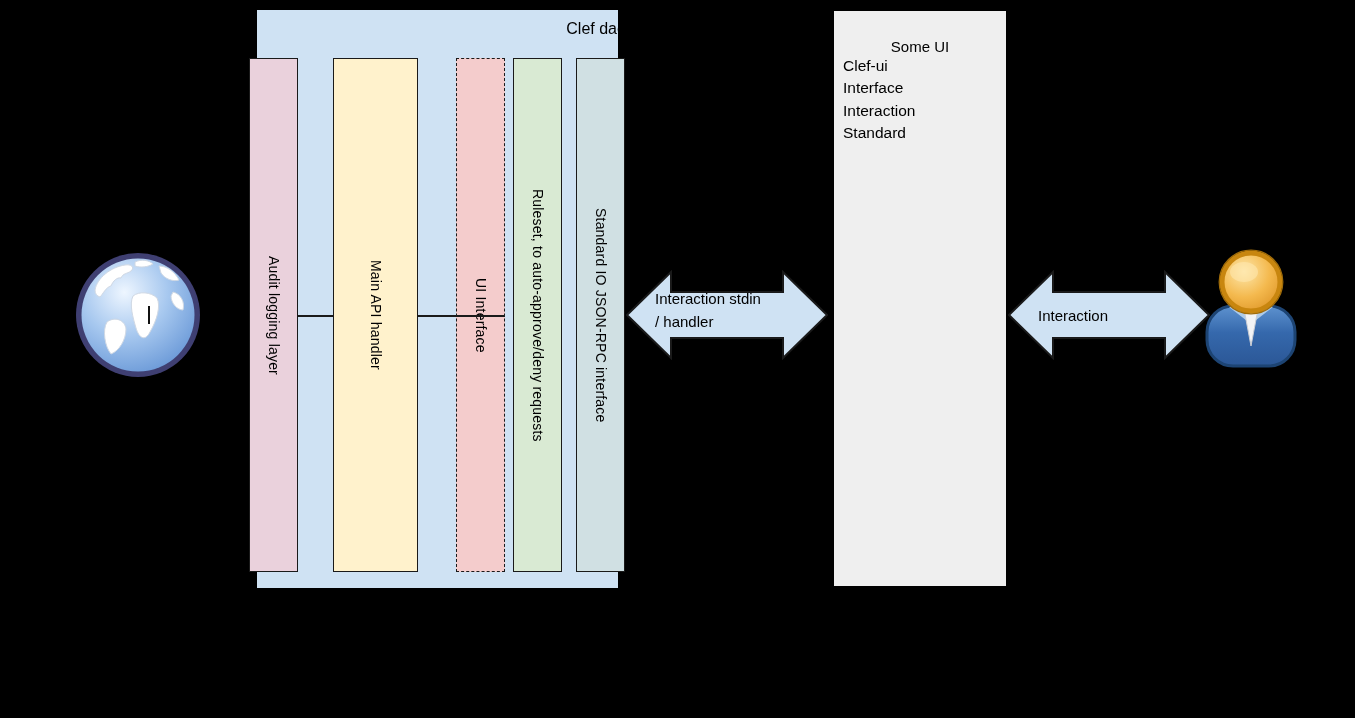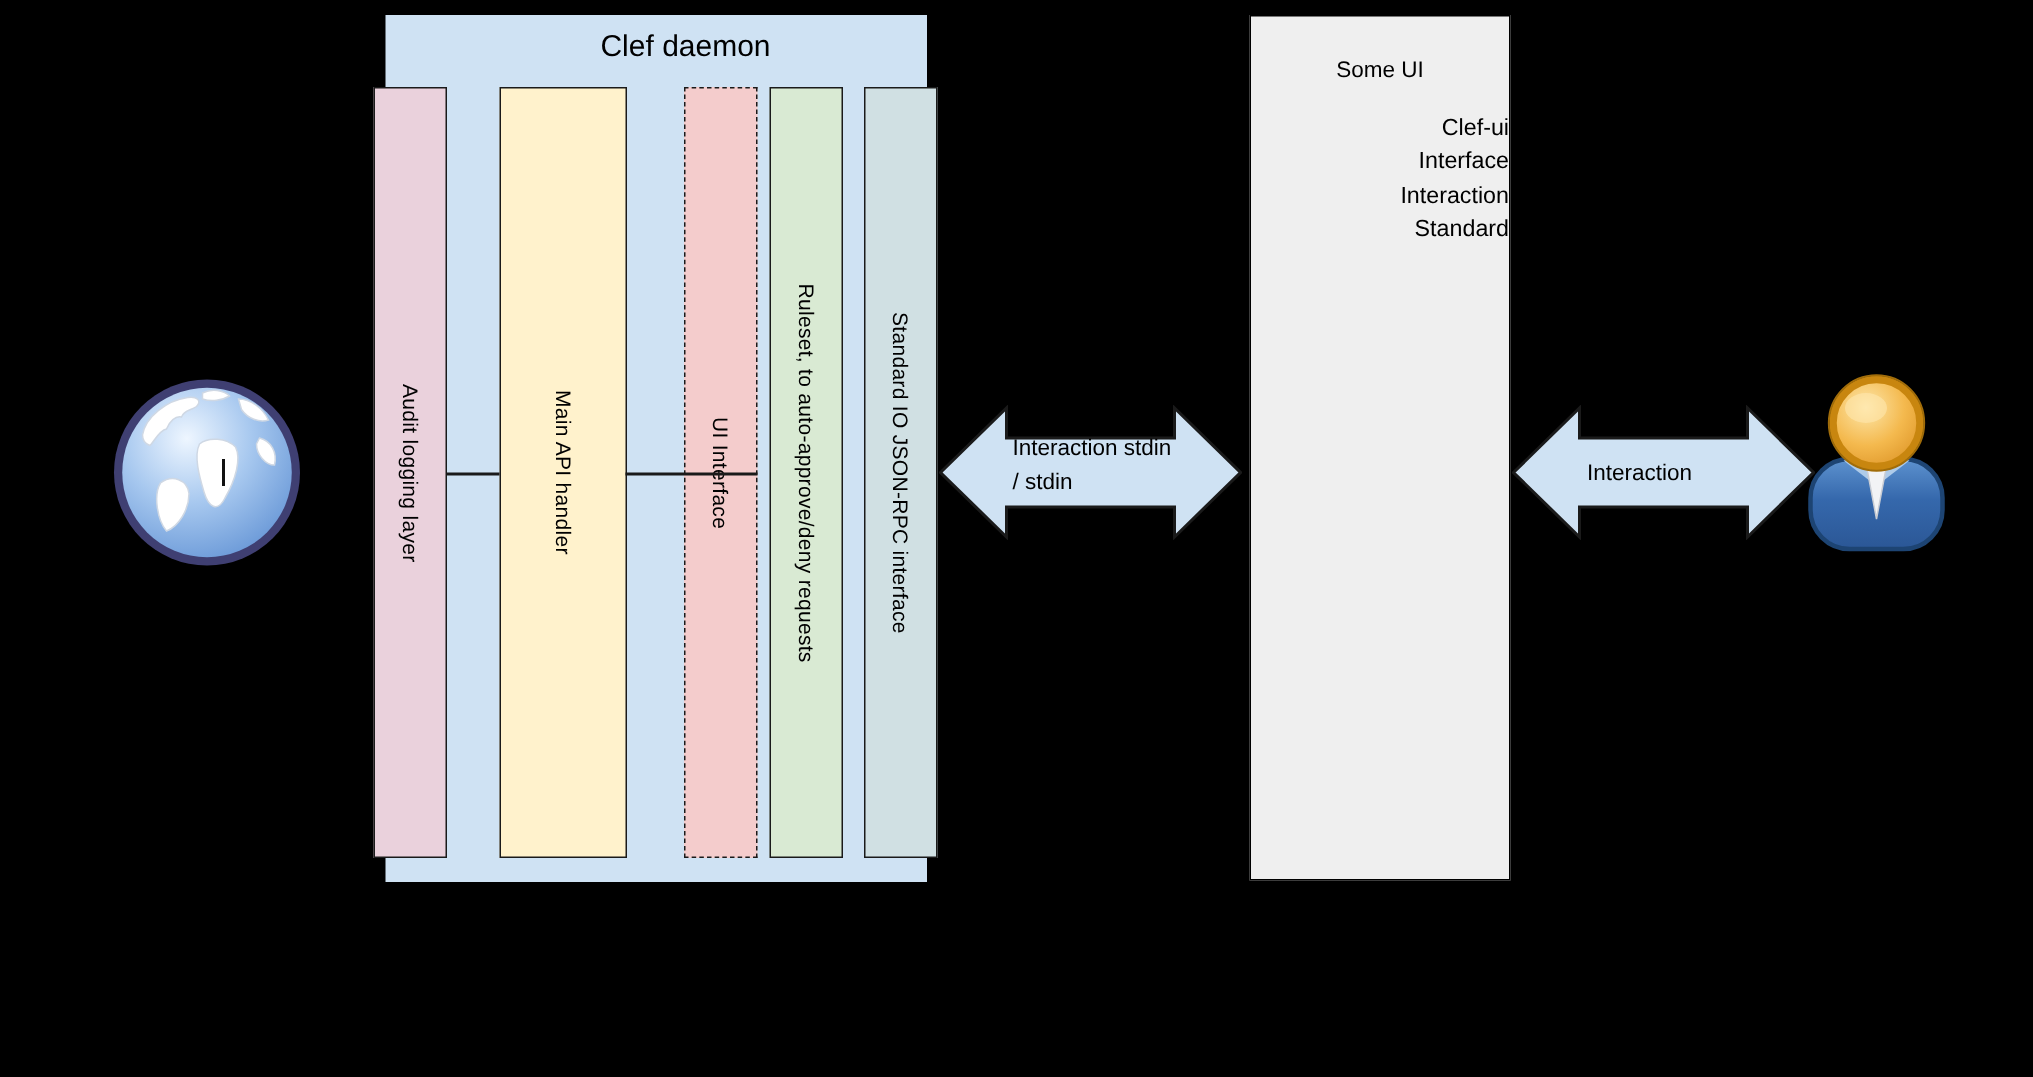--- a/index.html
+++ b/index.html
@@ -4,49 +4,49 @@
 <style>
   html,body{margin:0;padding:0;background:#000;}
   .canvas{
     position:relative;width:1355px;height:718px;background:#000;overflow:hidden;
     font-family:"Liberation Sans","DejaVu Sans",sans-serif;color:#000;
   }
   .abs{position:absolute;}
 
   
   .clef-box{left:257px;top:10px;width:361px;height:578px;background:#cfe2f3;}
-  .clef-title{left:257px;top:20px;width:400px;text-align:center;font-size:20px;}
+  .clef-title{left:257px;top:20px;width:400px;text-align:right;font-size:16px;}
 
   
   .col{top:58px;height:514px;border:1px solid #1a1a1a;display:flex;align-items:center;justify-content:center;box-sizing:border-box;}
   .vtext{writing-mode:vertical-rl;text-orientation:mixed;white-space:nowrap;font-size:14px;letter-spacing:.2px;}
   .col-audit  {left:249px;width:49px;background:#ead1dc;}
   .col-api    {left:333px;width:85px;background:#fff2cc;}
   .col-ui     {left:456px;width:49px;background:#f4cccc;border:1.5px dashed #1a1a1a;}
   .col-ruleset{left:513px;width:49px;background:#d9ead3;}
   .col-stdio  {left:576px;width:49px;background:#d0e0e3;}
 
   
   .hline{height:1.5px;background:#1a1a1a;top:315px;}
   .hline1{left:298px;width:35px;}
   .hline2{left:417px;width:88px;}
   .stub{left:148px;top:306px;width:2px;height:18px;background:#111;}
 
   
   .arrow-svg{width:202px;height:90px;top:270px;}
   .arrow-left{left:626px;}
   .arrow-right{left:1008px;}
-  .arrow-label{font-size:15px;line-height:23px;margin-left:20px;}
+  .arrow-label{font-size:15px;line-height:23px;}
   .label-left{left:655px;top:287px;}
   .label-right{left:1038px;top:304px;}
 
   
   .someui{left:833px;top:10px;width:174px;height:577px;background:#efefef;border:1.5px solid #000;box-sizing:border-box;}
   .someui-title{margin-top:27px;text-align:center;font-size:15px;}
-  .someui-list{margin-top:20px;padding-left:9px;font-size:15.5px;line-height:22.4px;text-align:right;}
+  .someui-list{padding-left:9px;font-size:15.5px;line-height:22.4px;}
 
   .icon-globe{left:73px;top:250px;}
   .icon-person{left:1203px;top:246px;}
 </style>
 </head>
 <body>
 
 <div class="canvas">
 
   <svg class="abs icon-globe" width="130" height="130" viewBox="0 0 130 130">
@@ -90,21 +90,21 @@
   </div>
 
   <div class="abs hline hline1"></div>
   <div class="abs hline hline2"></div>
 
   <svg class="abs arrow-svg arrow-left" viewBox="0 0 202 90">
     <polygon points="1,45 45,2 45,22 157,22 157,2 201,45 157,88 157,68 45,68 45,88" fill="#cfe2f3" stroke="#1a1a1a" stroke-width="2"></polygon>
   </svg>
   <div class="abs arrow-label label-left">
     <div>Interaction stdin</div>
-    <div>/ stdin</div>
+    <div>/ handler</div>
   </div>
 
   <div class="abs someui">
     <div class="someui-title">Some UI</div>
     <div class="someui-list">
       <div>Clef-ui</div>
       <div>Interface</div>
       <div>Interaction</div>
       <div>Standard</div>
     </div>

